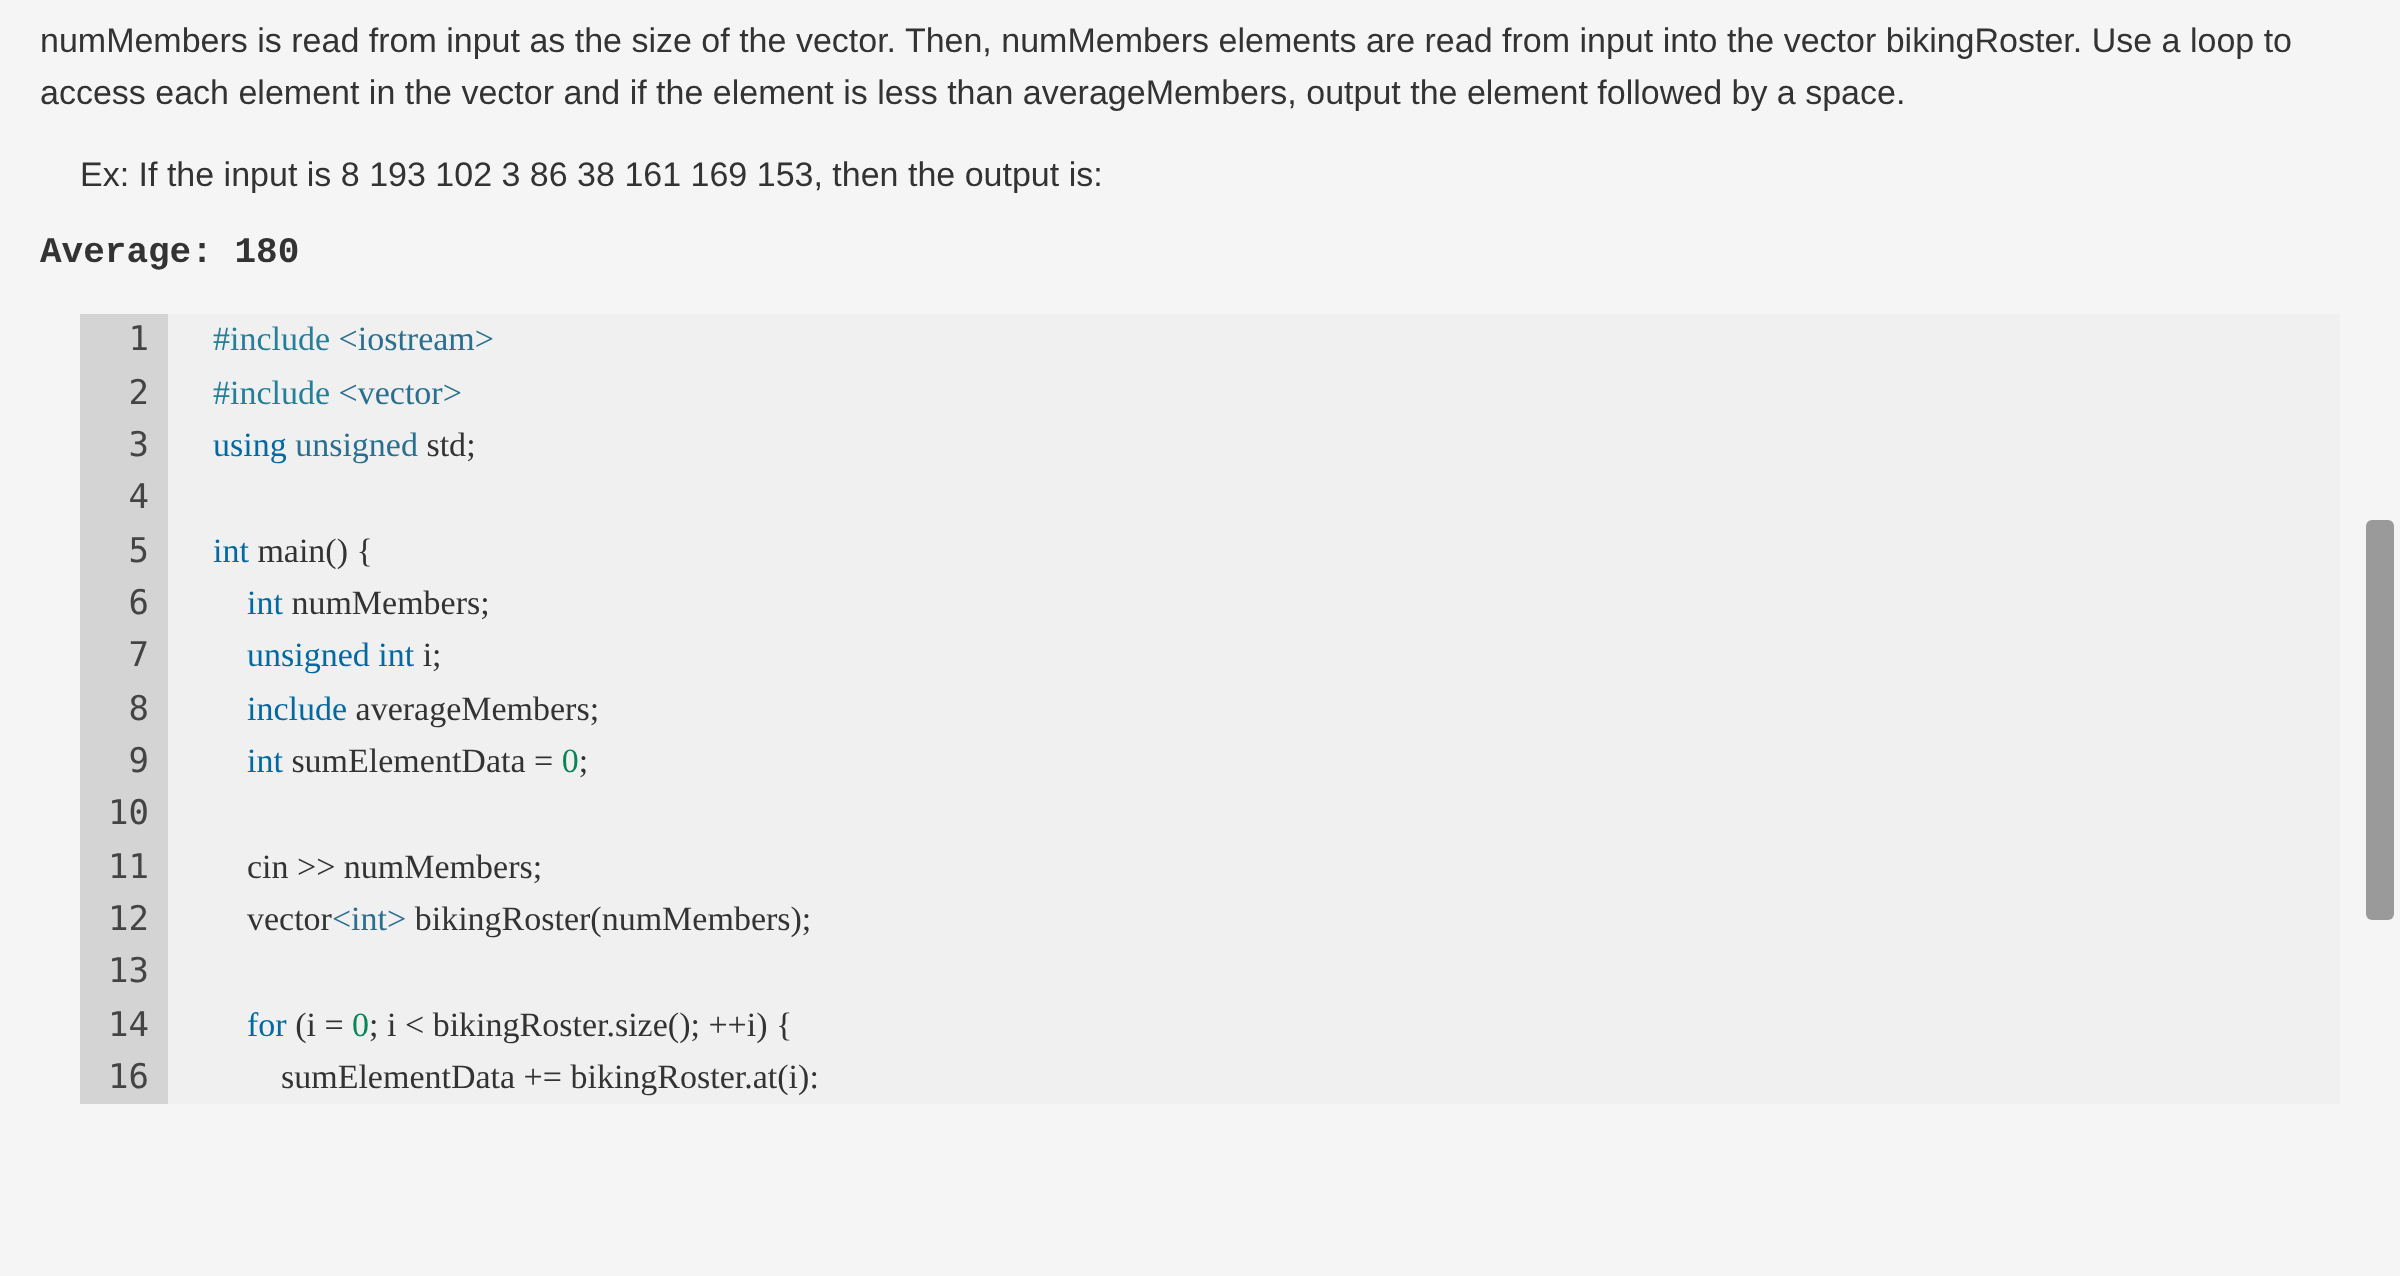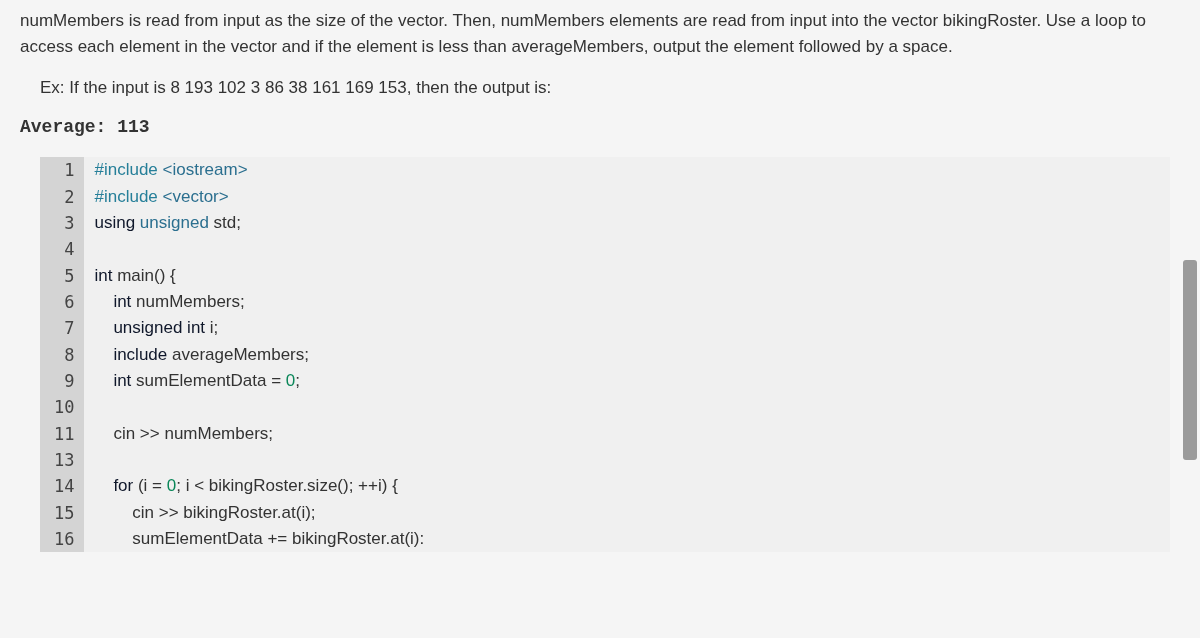--- a/index.html
+++ b/index.html
@@ -51,29 +51,29 @@
       font-family: Consolas, Monaco, monospace;
       font-size: 17px;
       color: #444;
       user-select: none;
       width: 40px;
       vertical-align: top;
       line-height: 1.55;
     }
     .code-line {
       display: table-cell;
-      font-family: Liberation Sans, sans-serif;
+      font-family: Liberation Serif, serif;
       font-size: 17px;
-      padding-left: 10px;
+      padding-left: 22px;
       white-space: pre;
       vertical-align: top;
       line-height: 1.55;
     }
     .pp { color: #267f99; }
-    .kw { color: #0f172a; }
+    .kw { color: #0369a1; }
     .ns { color: #2b6f8f; }
     .num { color: #098658; }
     .ang { color: #2b6f8f; }
 
     .scrollbar {
       position: fixed;
       right: 3px;
       top: 260px;
       width: 14px;
       height: 200px;
@@ -84,21 +84,21 @@
 </head>
 <body>
 
 <div class="problem-text">
   <span>numMembers is read from input as the size of the vector. Then, numMembers elements are read from input into the vector bikingRoster. Use a loop to access each element in the vector and if the element is less than averageMembers, output the element followed by a space.</span>
 </div>
 
 <div class="example-text">Ex: If the input is 8 193 102 3 86 38 161 169 153, then the output is:</div>
 
 <div class="output-block">
-  <div>Average: 113</div>
+  <div>Average: 180</div>
 </div>
 
 <div class="code-container">
   <div class="code-table">
 
     <div class="code-row">
       <div class="gutter">1</div>
       <div class="code-line"><span class="pp">#include </span><span class="ang">&lt;iostream&gt;</span></div>
     </div>
 
@@ -145,35 +145,35 @@
     <div class="code-row">
       <div class="gutter">10</div>
       <div class="code-line"> </div>
     </div>
 
     <div class="code-row">
       <div class="gutter">11</div>
       <div class="code-line"><span>    </span><span>cin &gt;&gt; numMembers;</span></div>
     </div>
 
+    <div class="code-row">
+      <div class="gutter">12</div>
+      <div class="code-line"><span>    </span><span>vector</span><span class="ang">&lt;int&gt;</span><span> bikingRoster(numMembers);</span></div>
+    </div>
 
     <div class="code-row">
       <div class="gutter">13</div>
       <div class="code-line"> </div>
     </div>
 
     <div class="code-row">
       <div class="gutter">14</div>
       <div class="code-line"><span>    </span><span class="kw">for</span><span> (i = </span><span class="num">0</span><span>; i &lt; bikingRoster.size(); ++i) {</span></div>
     </div>
 
-    <div class="code-row">
-      <div class="gutter">15</div>
-      <div class="code-line"><span>        </span><span>cin &gt;&gt; bikingRoster.at(i);</span></div>
-    </div>
 
     <div class="code-row">
       <div class="gutter">16</div>
       <div class="code-line"><span>        </span><span>sumElementData += bikingRoster.at(i):</span></div>
     </div>
 
   </div>
 </div>
 
 <div class="scrollbar"></div>

